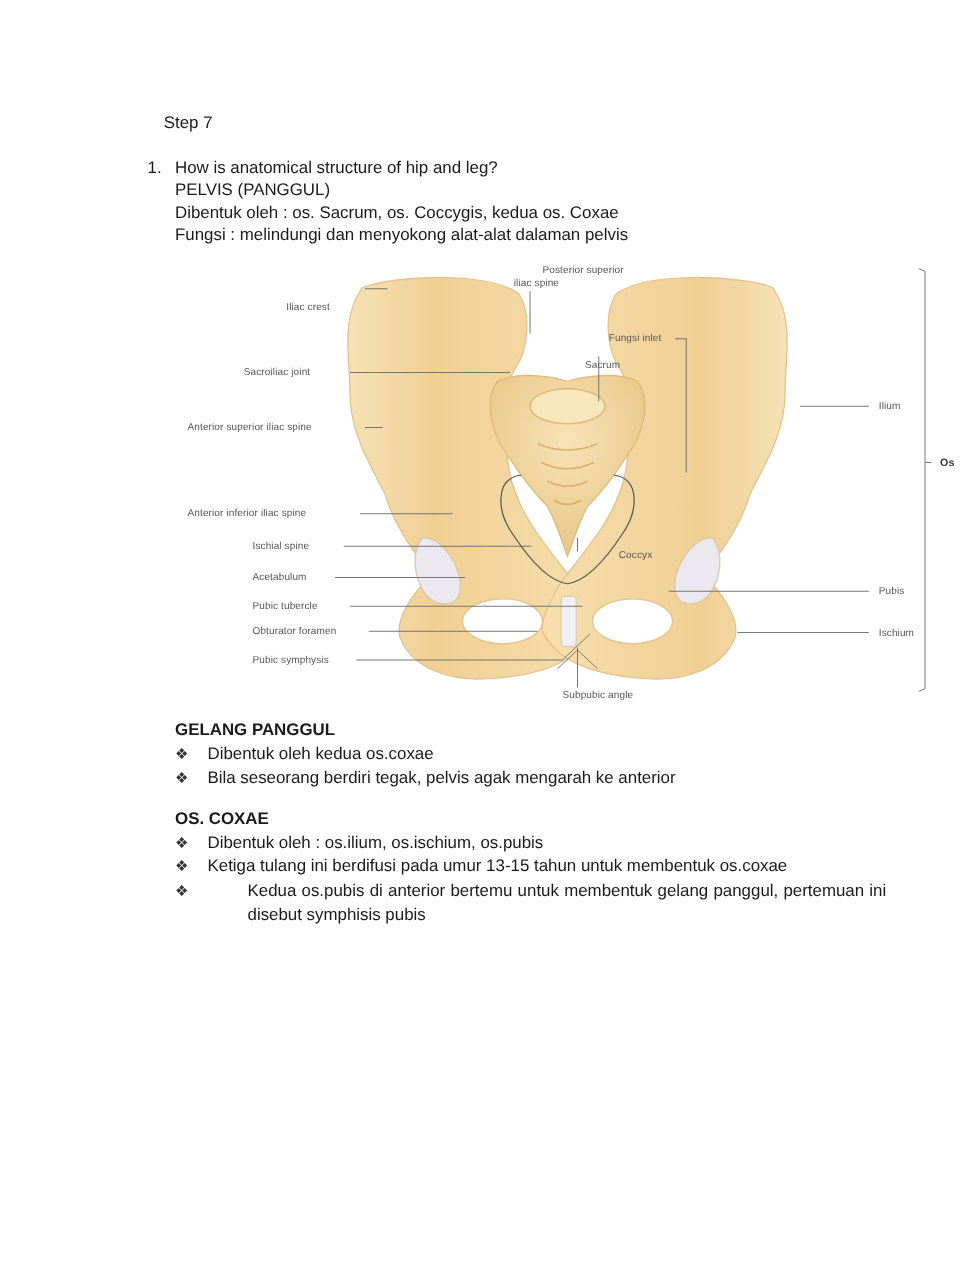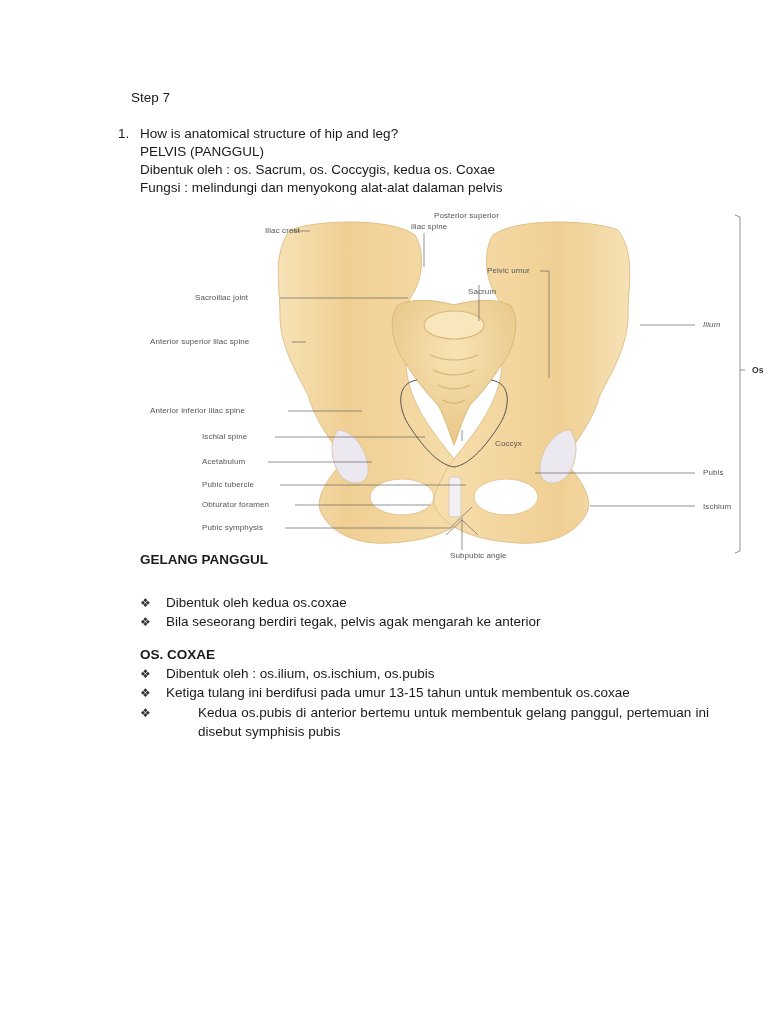--- a/index.html
+++ b/index.html
@@ -89,46 +89,46 @@
       <line x1="500" y1="120" x2="555" y2="120"></line>
       <line x1="395" y1="268" x2="555" y2="268"></line>
       <line x1="450" y1="301" x2="555" y2="301"></line>
     </g>
 
     <path d="M595,10 L600,12 L600,346 L595,348" fill="none" stroke="#777" stroke-width="0.8"></path>
     <line x1="600" y1="165" x2="605" y2="165" stroke="#777" stroke-width="0.8"></line>
   </svg>
 
   
-  <div class="fig-label" style="left:89px; top:21px;margin-left:36px;">Iliac crest</div>
+  <div class="fig-label" style="left:89px; top:36px;">Iliac crest</div>
   <div class="fig-label" style="left:55px; top:88px;">Sacroiliac joint</div>
   <div class="fig-label" style="left:10px; top:132px;">Anterior superior iliac spine</div>
   <div class="fig-label" style="left:10px; top:201px;">Anterior inferior iliac spine</div>
   <div class="fig-label" style="left:62px; top:227px;">Ischial spine</div>
   <div class="fig-label" style="left:62px; top:252px;">Acetabulum</div>
   <div class="fig-label" style="left:62px; top:275px;">Pubic tubercle</div>
   <div class="fig-label" style="left:62px; top:295px;">Obturator foramen</div>
   <div class="fig-label" style="left:62px; top:318px;">Pubic symphysis</div>
 
   
   <div class="fig-label" style="left:269px; top:6px;padding-left:25px;">Posterior superior</div>
   <div class="fig-label" style="left:271px; top:17px;">iliac spine</div>
-  <div class="fig-label" style="left:347px; top:61px;">Pelvic umur</div>
+  <div class="fig-label" style="left:347px; top:61px;">Fungsi inlet</div>
   <div class="fig-label" style="left:328px; top:82px;text-align:right;">Sacrum</div>
   <div class="fig-label" style="left:327px; top:234px;margin-left:28px;">Coccyx</div>
   <div class="fig-label" style="left:310px; top:346px;">Subpubic angle</div>
 
   
-  <div class="fig-label right" style="left:563px; top:115px;font-style:italic;">Ilium</div>
+  <div class="fig-label right" style="left:563px; top:115px;">Ilium</div>
   <div class="fig-label right" style="left:563px; top:263px;">Pubis</div>
   <div class="fig-label right" style="left:563px; top:297px;">Ischium</div>
   <div class="fig-label os" style="left:612px; top:160px;">Os</div>
 </div>
 
-<div class="doc-text bold" style="left:140px; top:552px;">GELANG PANGGUL</div>
+<div class="doc-text bold" style="left:140px; top:576px;">GELANG PANGGUL</div>
 <div class="bullet-row" style="top:595px;">
   <span class="glyph">❖</span><span class="txt">Dibentuk oleh kedua os.coxae</span>
 </div>
 <div class="bullet-row" style="top:614px;">
   <span class="glyph">❖</span><span class="txt">Bila seseorang berdiri tegak, pelvis agak mengarah ke anterior</span>
 </div>
 
 <div class="doc-text bold" style="left:140px; top:647px;">OS. COXAE</div>
 <div class="bullet-row" style="top:666px;">
   <span class="glyph">❖</span><span class="txt">Dibentuk oleh : os.ilium, os.ischium, os.pubis</span>

